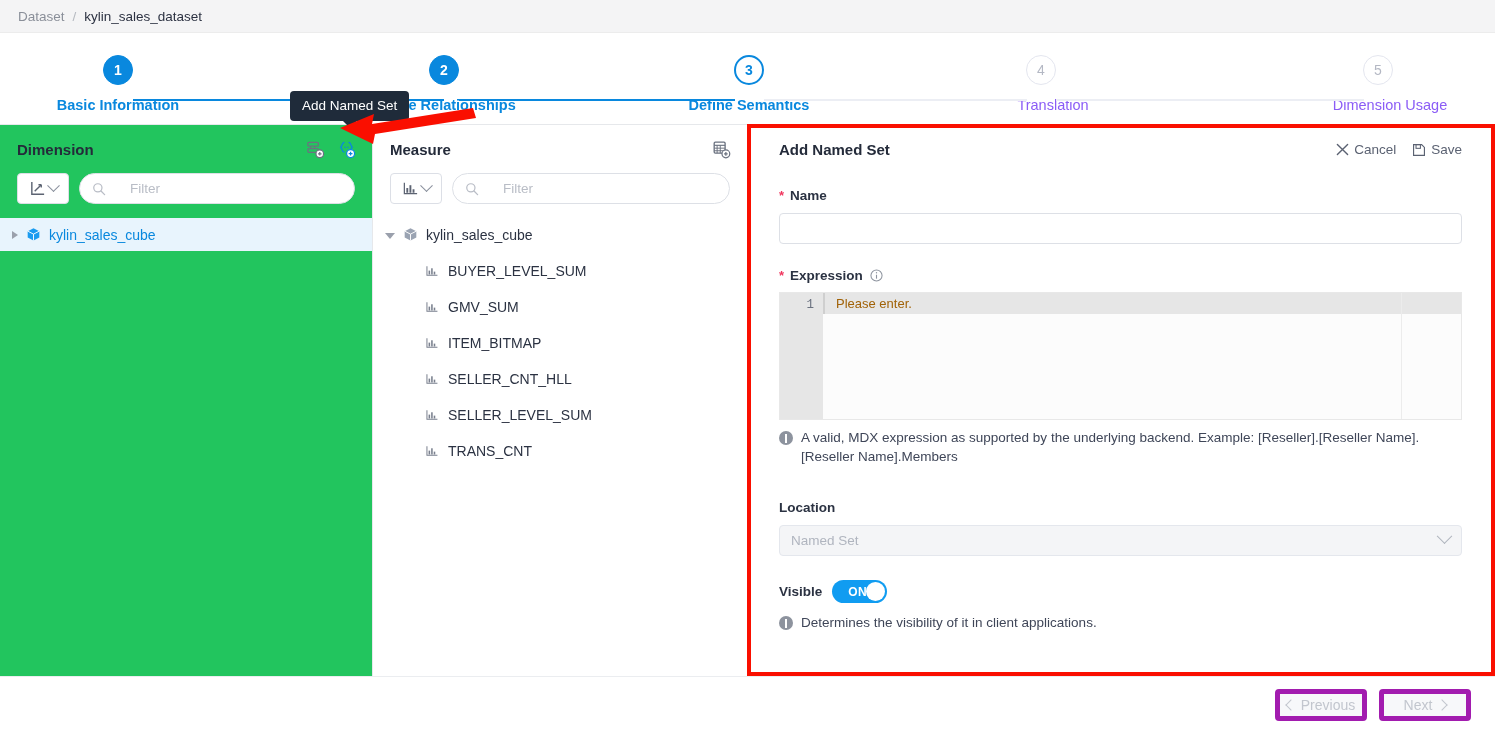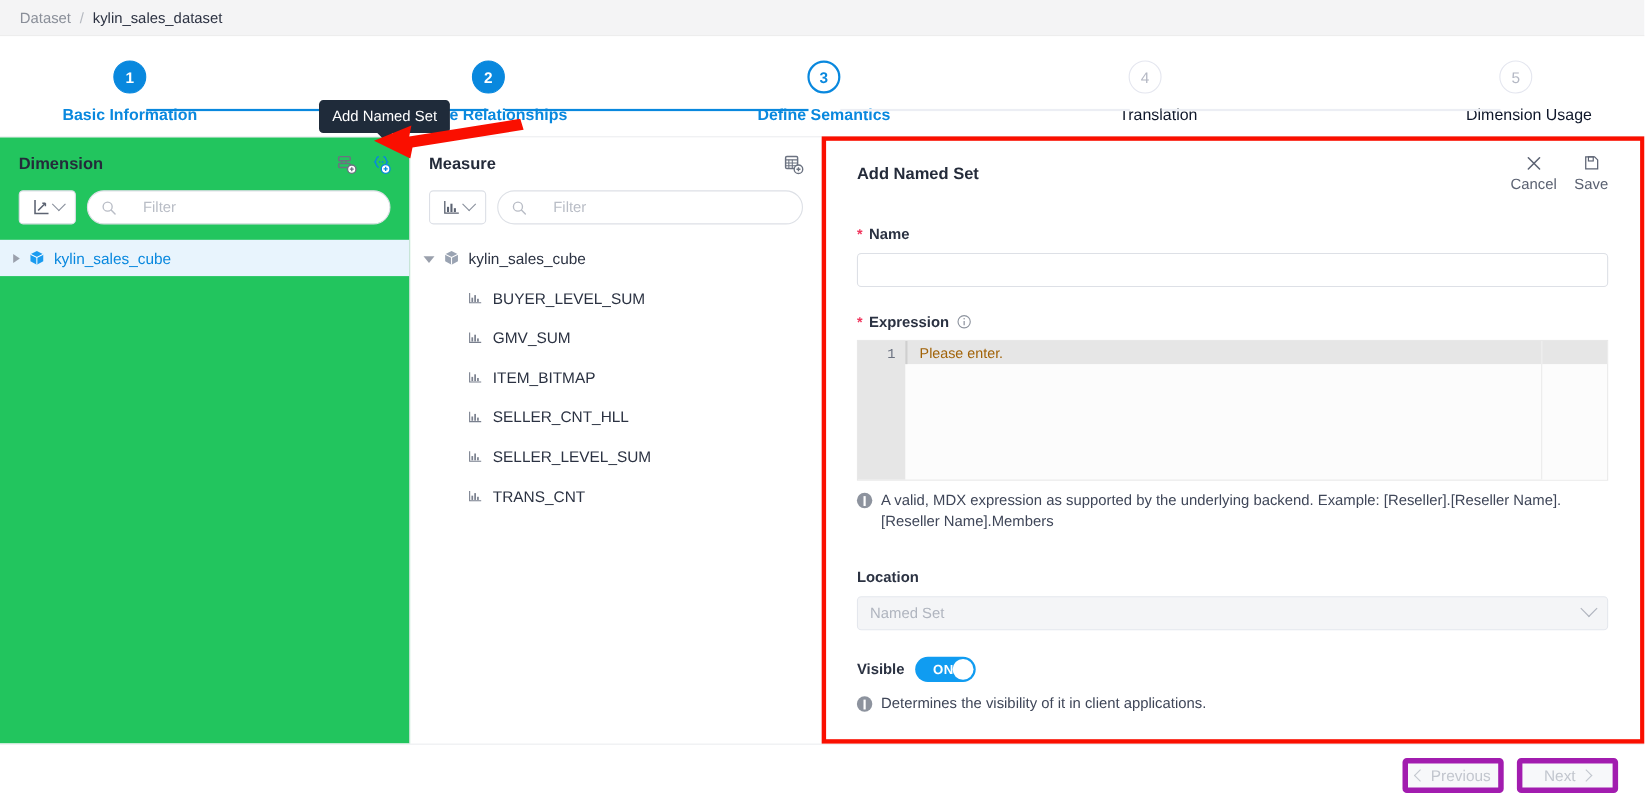--- a/index.html
+++ b/index.html
@@ -40,21 +40,21 @@
     width: 30px; height: 30px; border-radius: 50%;
     display: flex; align-items: center; justify-content: center;
     font-size: 14px; font-weight: bold;
     background: #fff; position: relative; z-index: 3;
   }
   .step-circle.done   { background: #0988de; color: #fff; border: 1px solid #0988de; }
   .step-circle.active { background: #fff; color: #0988de; border: 2px solid #0988de; }
   .step-circle.todo   { background: #fff; color: #b4b8c4; border: 1px solid #e4e6ef; font-weight: normal; }
   .step-label { margin-top: 12px; font-size: 14.5px; white-space: nowrap; }
   .step-label.on  { color: #0988de; font-weight: bold; }
-  .step-label.off { color: #0f172a; margin-left: 24px; }
+  .step-label.off { color: #8b5cf6; margin-left: 24px; }
   .step-line {
     position: absolute; top: 66px; height: 2px; z-index: 1;
   }
   .step-line.on  { background: #0988de; }
   .step-line.off { background: #eceef4; }
 
   
   .tooltip {
     position: absolute; left: 290px; top: 91px;
     background: #1f2b3a; color: #fff;
@@ -129,21 +129,21 @@
     background: #fff;
   }
   .redbox {
     position: absolute; left: 747px; top: 124px; width: 748px; height: 552px;
     border: 4px solid #fa0f00; pointer-events: none; z-index: 30;
   }
   .form-head {
     display: flex; align-items: center; padding: 16px 33px 0 31px;
   }
   .form-title { font-size: 15px; font-weight: bold; color: #242b3a; flex: 1; }
-  .act { display: flex; align-items: center; gap: 5px; font-size: 13.5px; color: #5b6272; cursor: pointer; flex-direction: column; }
+  .act { display: flex; align-items: center; gap: 5px; font-size: 13.5px; color: #5b6272; cursor: pointer; }
   .act + .act { margin-left: 16px; }
 
   .field { padding: 0 33px 0 31px; }
   .flabel { font-size: 13.5px; font-weight: bold; color: #2b3242; display:flex; align-items:center; gap:5px; }
   .req { color: #f0365e; font-size: 13px; margin-right: 1px; }
   .txtinput {
     margin-top: 10px; width: 100%; height: 31px;
     border: 1px solid #dde0e6; border-radius: 4px; background: #fff;
     padding: 0 11px; font-size: 13.5px; outline: none;
     font-family: "Liberation Sans", sans-serif; color: #3a4154;

